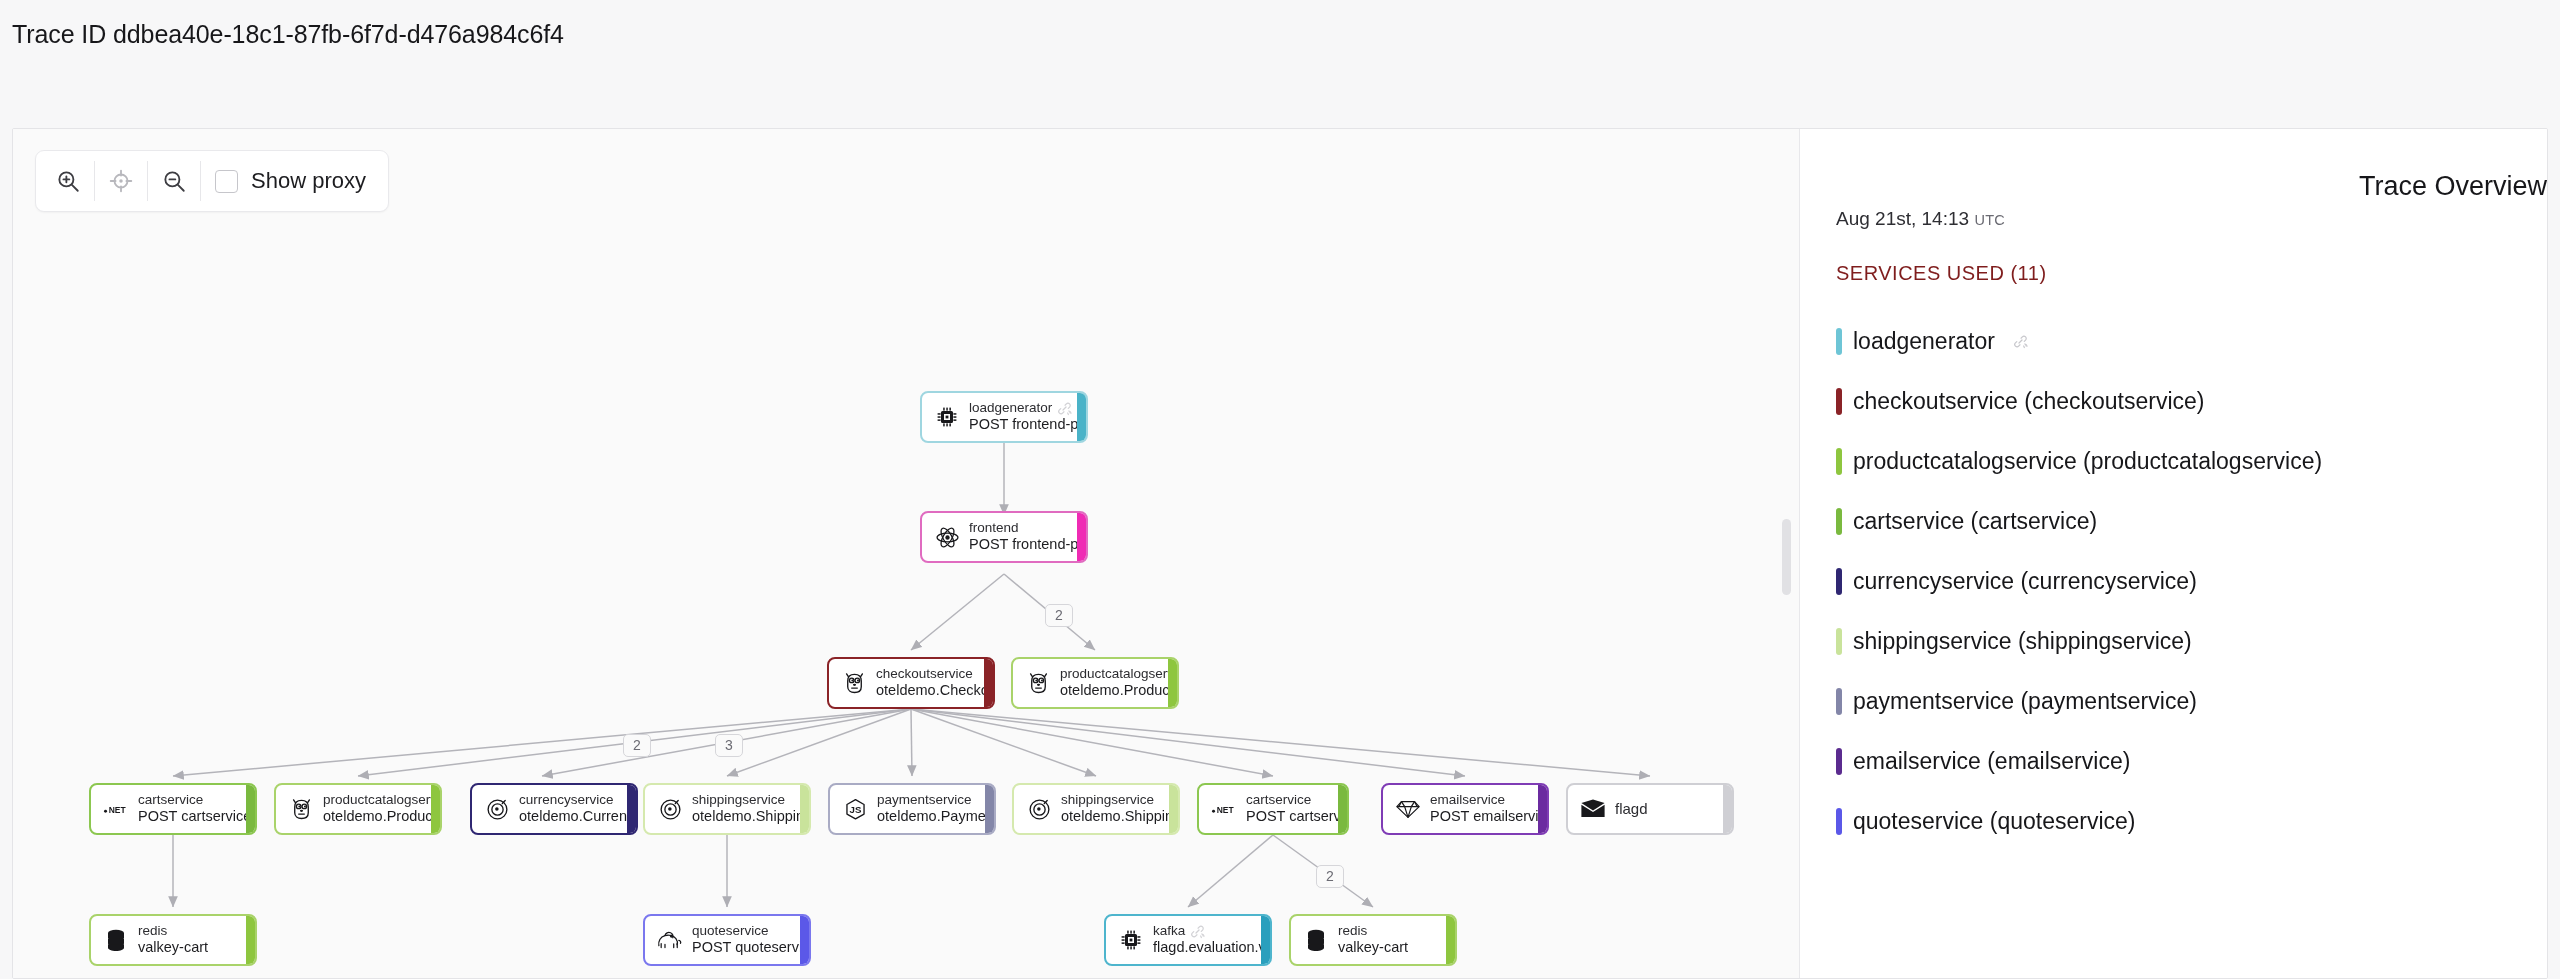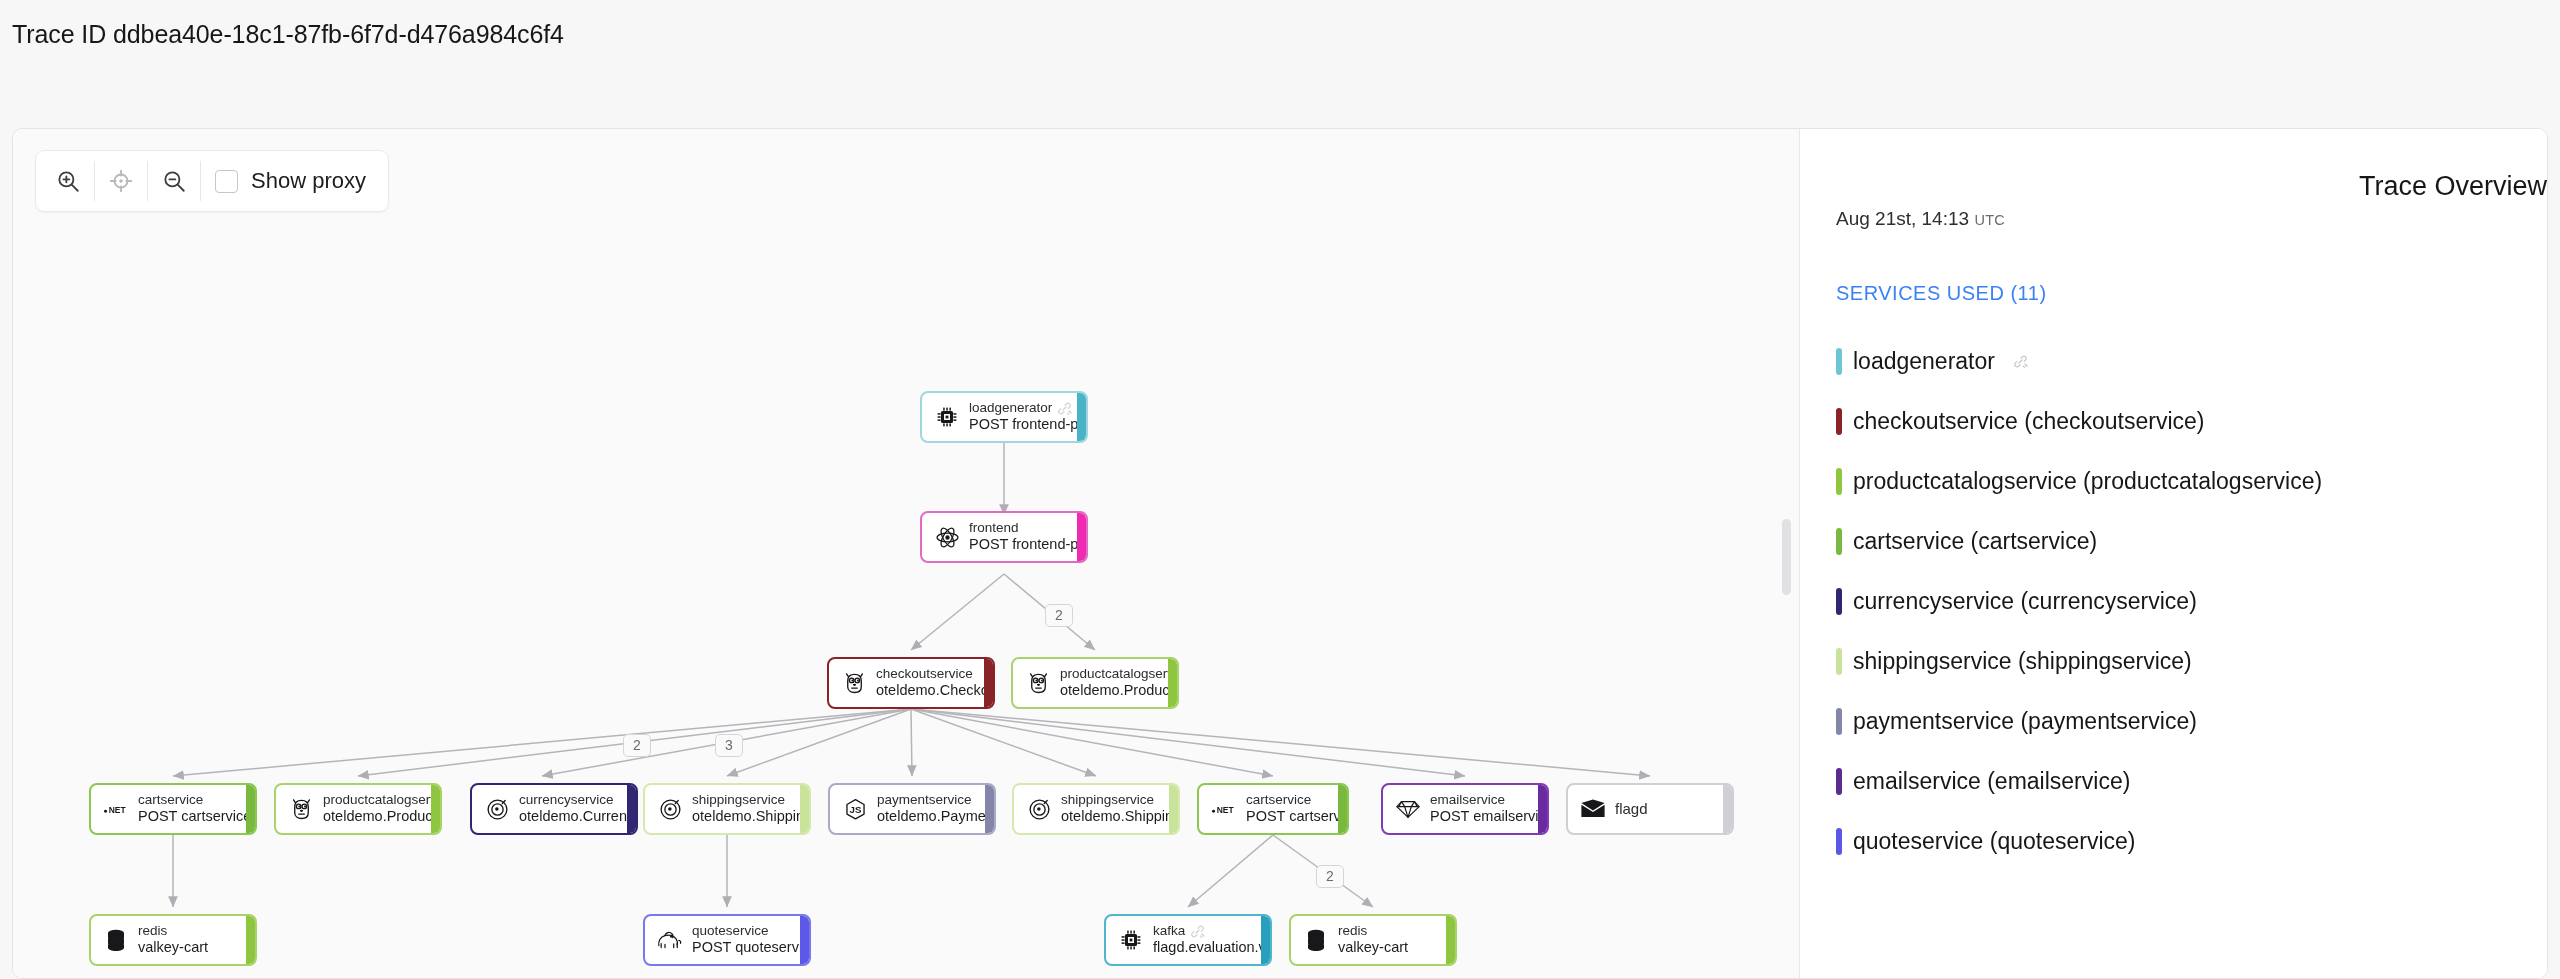--- a/index.html
+++ b/index.html
@@ -34,21 +34,21 @@
     white-space: nowrap;
   }
 
   
   .card {
     position: absolute;
     left: 12px; top: 128px;
     width: 2536px; height: 851px;
     background: #ffffff;
     border: 1px solid #e4e4e7;
-    border-radius: 10px;
+    border-radius: 2px;
     box-sizing: border-box;
     overflow: hidden;
     display: flex;
   }
 
   
   .graph-panel {
     position: relative;
     width: 1786px;
     height: 100%;
@@ -199,30 +199,30 @@
   .ov-title {
     font-size: 27px;
     color: #17171a;
     margin: 0 0 6px 0;
     font-weight: 400;
     text-align: right;
   }
   .ov-date {
     font-size: 19px;
     color: #2e2e33;
-    margin-bottom: 52px;
+    margin-bottom: 32px;
   }
   .ov-date .utc {
     font-size: 14.5px;
     color: #6a6a72;
     letter-spacing: .3px;
   }
   .ov-section-title {
     font-size: 20px;
-    color: #3b82f6;
+    color: #7f1d1d;
     letter-spacing: .5px;
     margin-bottom: 26px;
   }
   .svc-list { display: block; }
   .svc-item {
     display: flex;
     align-items: center;
     height: 60px;
     cursor: pointer;
     gap: 11px;

